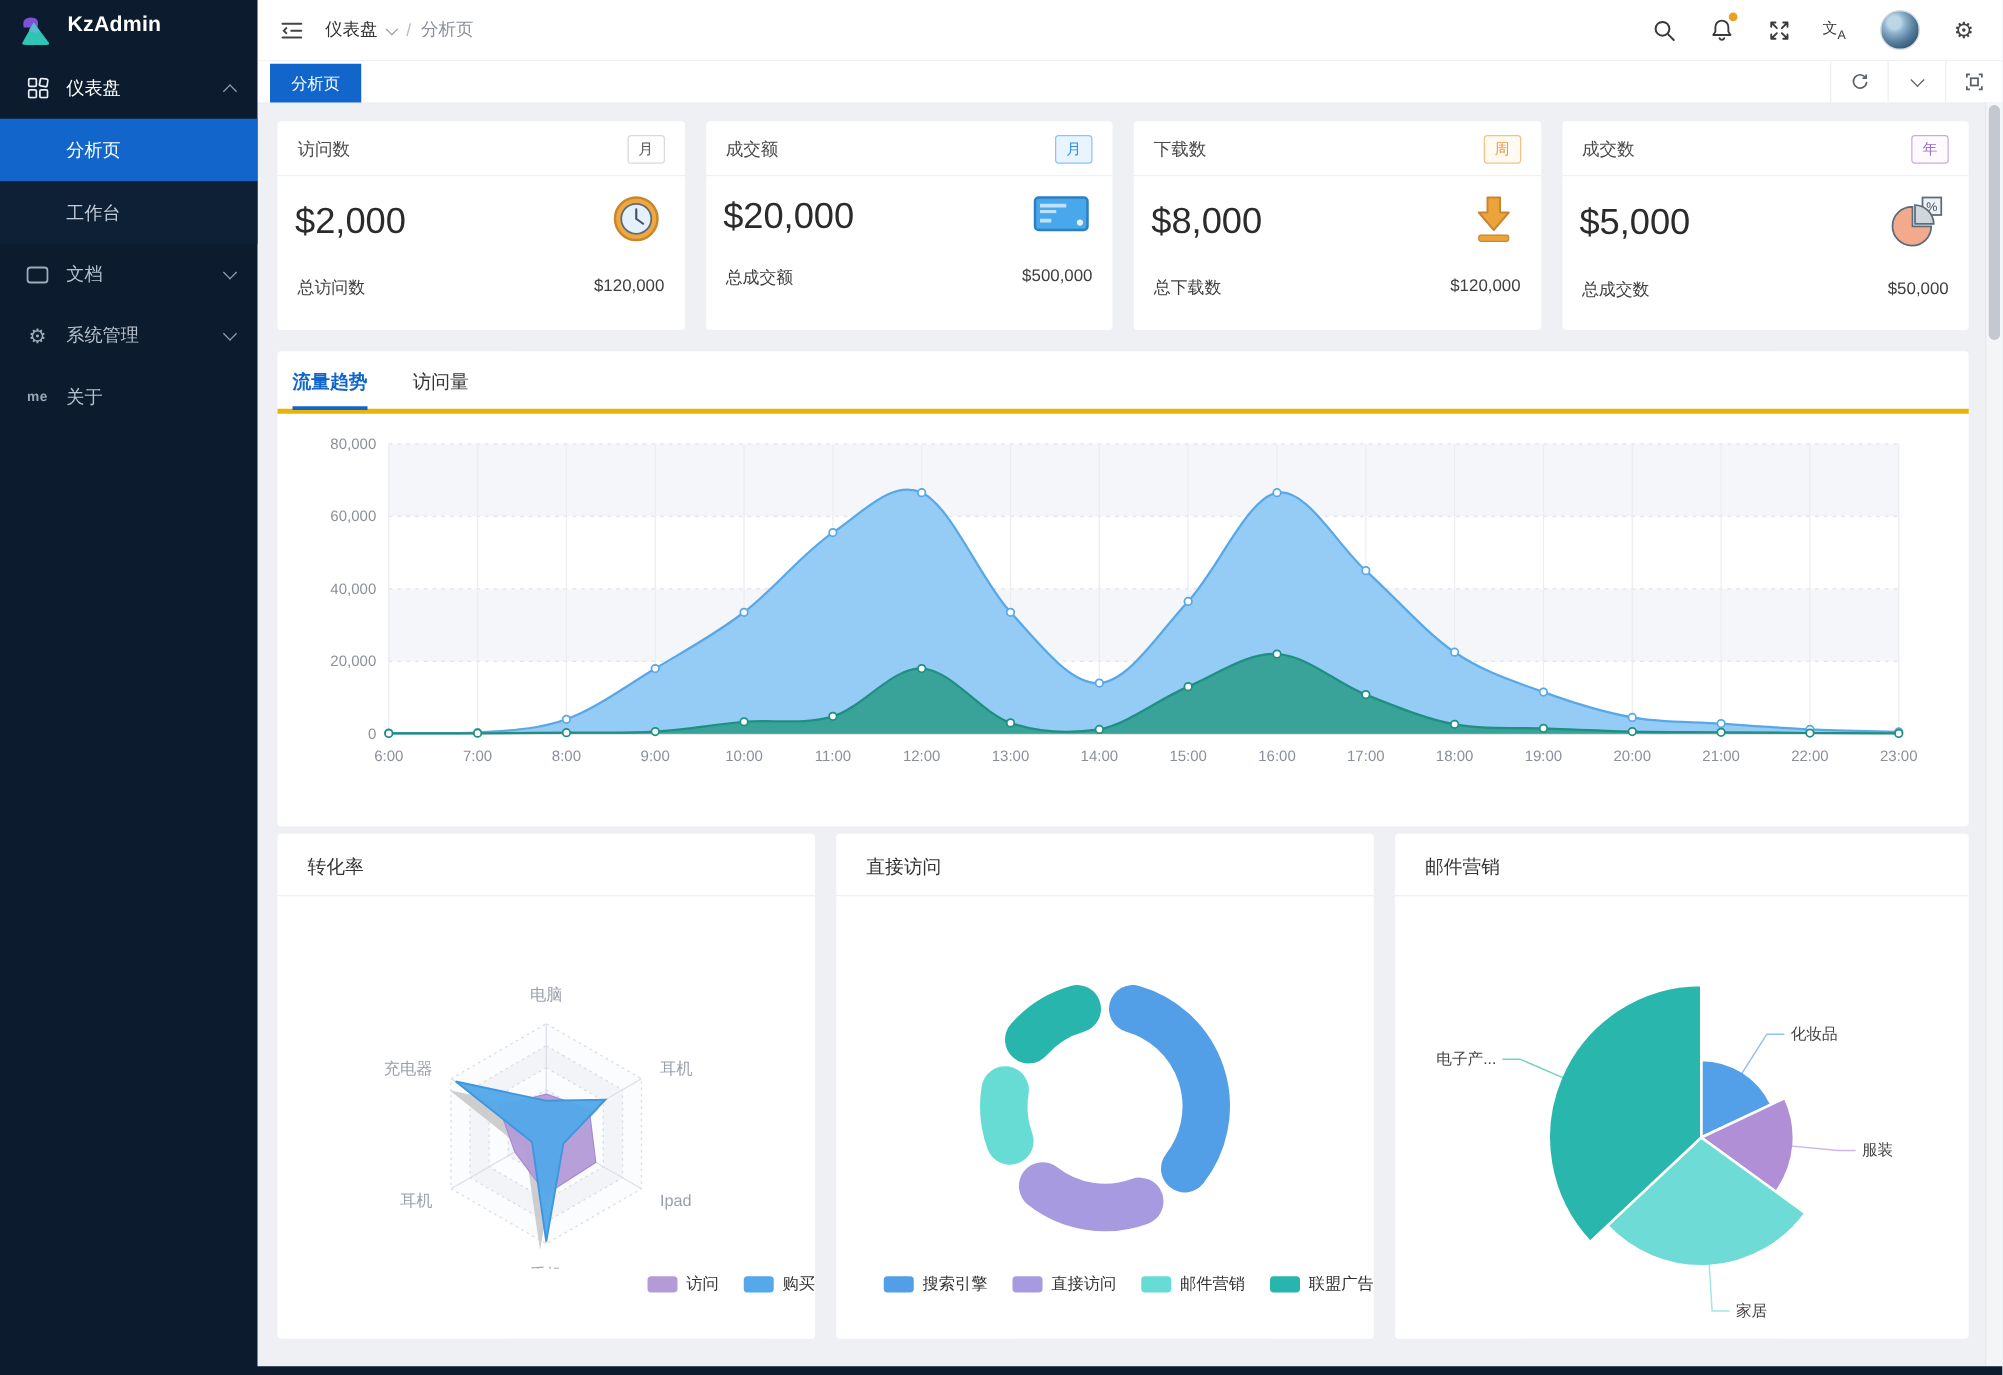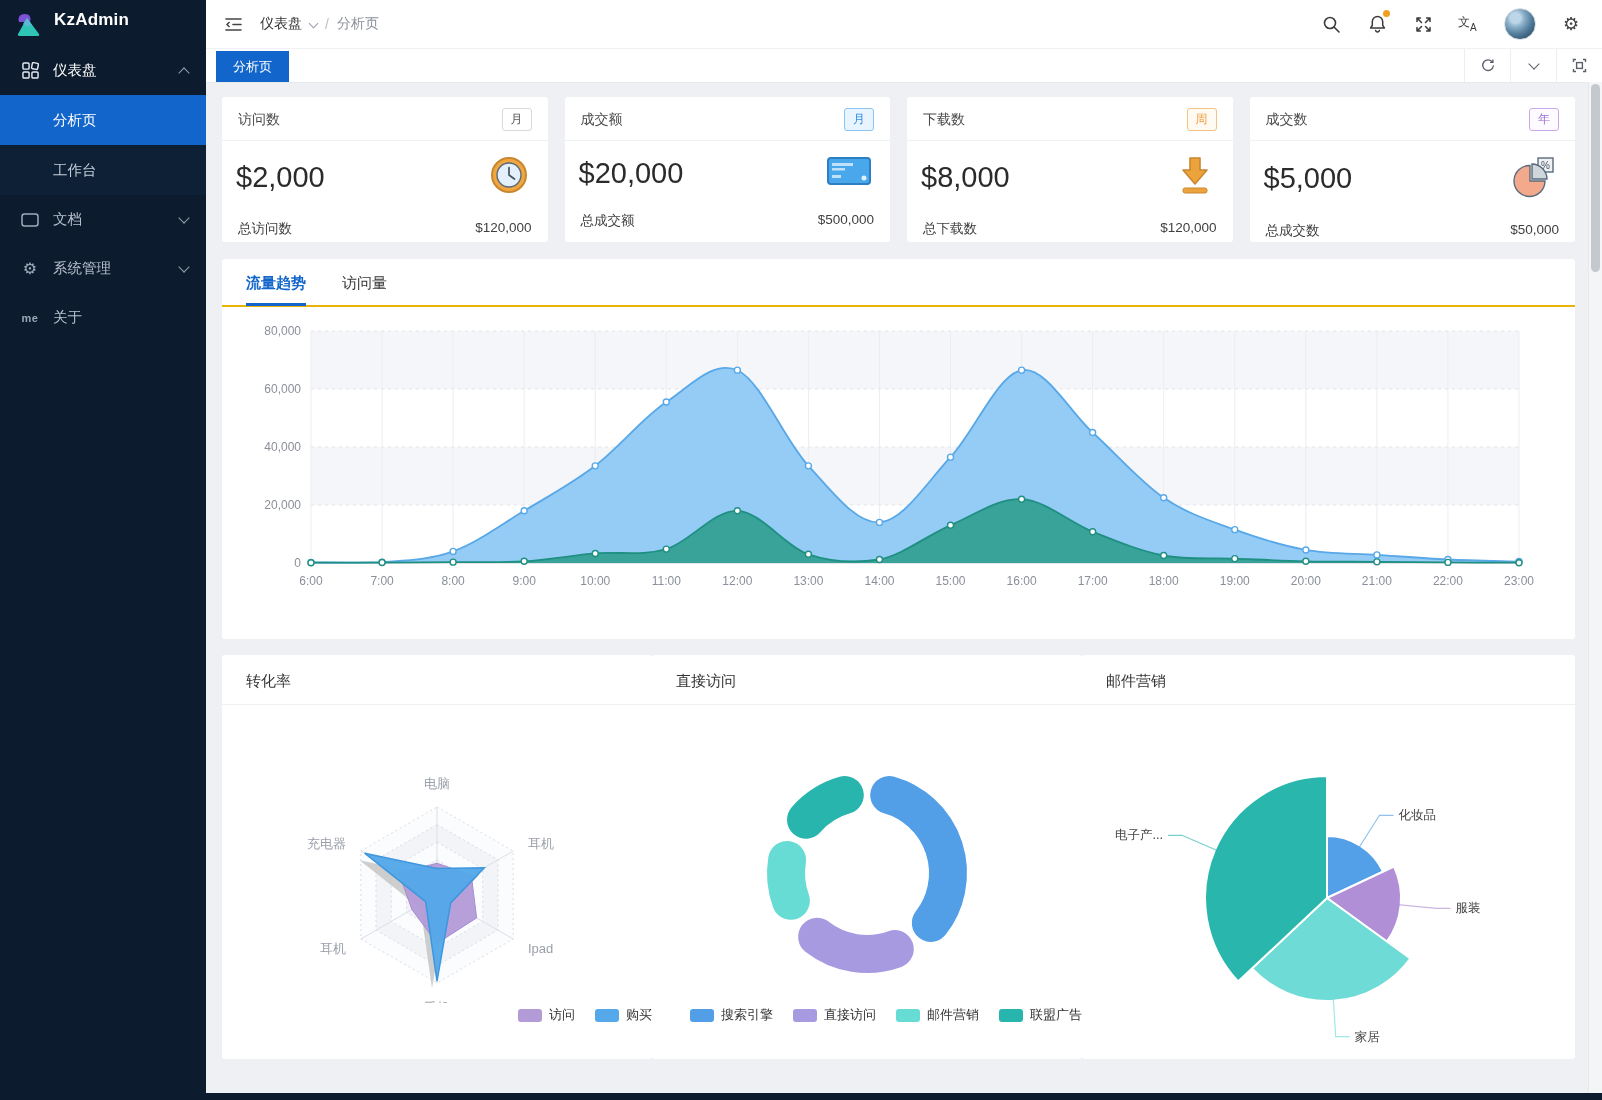--- a/index.html
+++ b/index.html
@@ -35,38 +35,38 @@
   .avatar{width:30px;height:30px;border-radius:50%;background:radial-gradient(circle at 35% 30%,#bcd6e8 0 18%,#8fb3cc 30%,#55809f 55%,#33566f 80%,#23394c);border:1px solid #d8dde2;cursor:pointer}
   .gear-glyph{font-size:18px;color:#444;line-height:1}
   .tabsbar{height:33px;background:#fff;border-bottom:1px solid #e7e9ec;display:flex;align-items:stretch;padding-left:10px}
   .tab-chip{background:#1266cb;color:#fff;font-size:13px;display:flex;align-items:center;padding:0 17px;margin:2px 0 0 0;cursor:pointer}
   .tabs-right{margin-left:auto;display:flex;align-items:stretch}
   .tr-btn{width:45px;display:flex;align-items:center;justify-content:center;border-left:1px solid #eceef1;color:#5a6069;cursor:pointer}
 
   
   .content{position:absolute;top:82px;left:0;right:13px;bottom:7px;padding:15px 14px 0 16px;overflow:hidden}
   .stat-row{display:grid;grid-template-columns:repeat(4,1fr);gap:17px}
-  .scard{background:#fff;border-radius:3px;height:145px}
+  .scard{background:#fff;border-radius:3px;height:167px}
   .sc-head{display:flex;justify-content:space-between;align-items:center;padding:11px 16px 9px;border-bottom:1px solid #f0f1f3}
   .sc-title{font-size:14px;color:#4a4a4a}
   .badge{font-size:12px;padding:2px 8px;border-radius:3px;border:1px solid #d9d9d9;color:#555;background:#fff;cursor:pointer}
   .badge.blue{background:#e8f4ff;border-color:#8cc4f5;color:#2f8de0}
   .badge.orange{border-color:#f3c383;color:#ee9d3e;background:#fffaf2}
   .badge.purple{border-color:#c9aae8;color:#9b6fd0;background:#fdfbff}
   .sc-body{display:flex;justify-content:space-between;align-items:center;padding:13px 18px 0 14px}
   .sc-value{font-size:29px;color:#2b2b2b}
   .sc-foot{display:flex;justify-content:space-between;padding:20px 16px 0;font-size:13.5px;color:#3f3f3f}
 
   .trend-card{background:#fff;margin-top:17px;border-radius:3px;height:380px}
-  .trend-tabs{display:flex;gap:36px;padding:15px 24px 0;border-bottom:2px solid #eab308}
+  .trend-tabs{display:flex;gap:36px;padding:15px 12px 0;border-bottom:4px solid #eab308}
   .t-tab{font-size:15px;color:#333;padding-bottom:12px;position:relative;cursor:pointer}
   .t-tab.active{color:#1266cb;font-weight:bold}
   .t-tab.active:after{content:"";position:absolute;left:0;right:0;bottom:-1px;height:3px;background:#1266cb}
 
-  .bottom-row{display:grid;grid-template-columns:430px 430px 1fr;margin-top:16px}
+  .bottom-row{display:grid;grid-template-columns:430px 430px 1fr;gap:17px;margin-top:6px}
   .bcard{background:#fff;border-radius:3px;height:404px;overflow:hidden}
   .bc-title{font-size:15px;color:#333;padding:17px 24px 13px;border-bottom:1px solid #eef0f2}
   .legend-row{display:flex;justify-content:flex-end;gap:20px;margin-top:3px}
   .lg-item{display:flex;align-items:center;gap:7px;font-size:13px;color:#333;cursor:pointer}
   .lg-swatch{width:24px;height:13px;border-radius:3px}
 
   .footer-bar{position:absolute;left:0;right:0;bottom:0;height:7px;background:#0c1b2d;z-index:7}
   .scrollbar{position:absolute;top:82px;right:0;bottom:7px;width:13px;background:#f4f5f7;border-left:1px solid #e6e8eb}
   .sb-thumb{width:9px;margin:2px auto 0;height:188px;background:#c4c8cf;border-radius:5px;cursor:pointer}
   svg text{font-family:"Liberation Sans",sans-serif}

